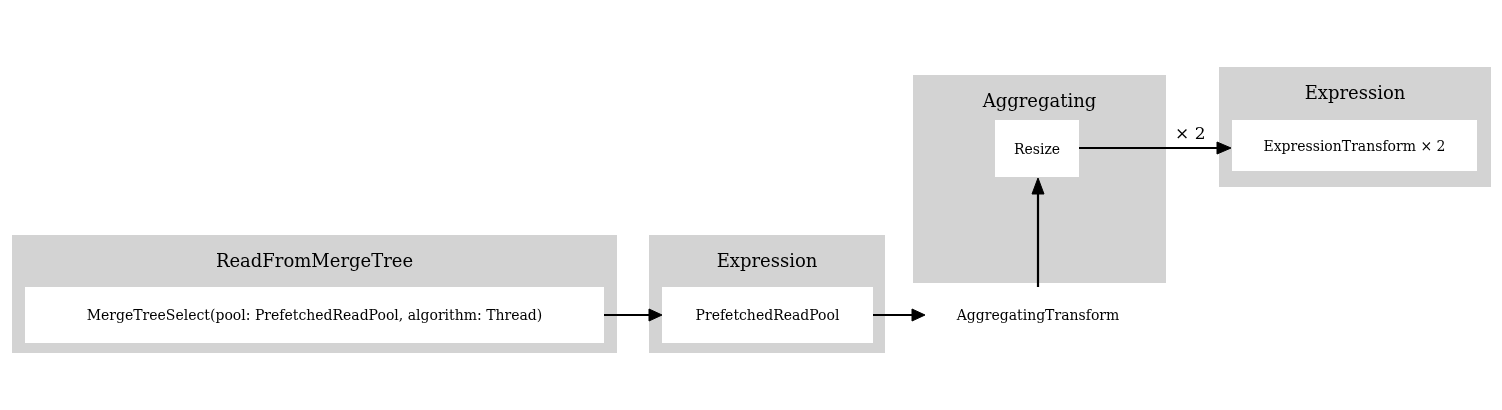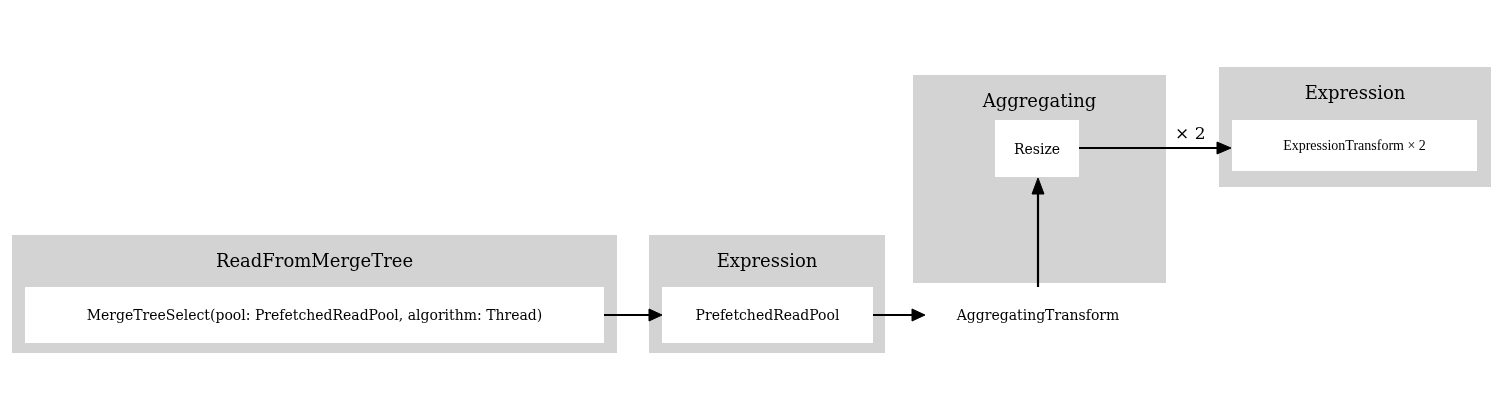--- a/index.html
+++ b/index.html
@@ -99,21 +99,21 @@
   <div class="node" style="left:995px; top:120px; width:84px; height:57px;">
     <span class="node-label">Resize</span>
   </div>
   <div class="node" style="left:927px; top:287px; width:222px; height:56px;border-radius:28px;">
     <span class="node-label">AggregatingTransform</span>
   </div>
 
   <div class="cluster" style="left:1219px; top:67px; width:272px; height:120px;">
     <div class="cluster-title" style="top:17px;">Expression</div>
   </div>
-  <div class="node" style="left:1232px; top:120px; width:245px; height:51px;font-family:Liberation Serif, serif;">
+  <div class="node" style="left:1232px; top:120px; width:245px; height:51px;">
     <span class="node-label">ExpressionTransform × 2</span>
   </div>
 
   <svg class="edge" style="left:604px; top:300px;" width="62" height="30">
     <line x1="0" y1="15" x2="46" y2="15"></line>
     <polygon points="45,9 58,15 45,21"></polygon>
   </svg>
 
   <svg class="edge" style="left:873px; top:300px;" width="62" height="30">
     <line x1="0" y1="15" x2="40" y2="15"></line>

